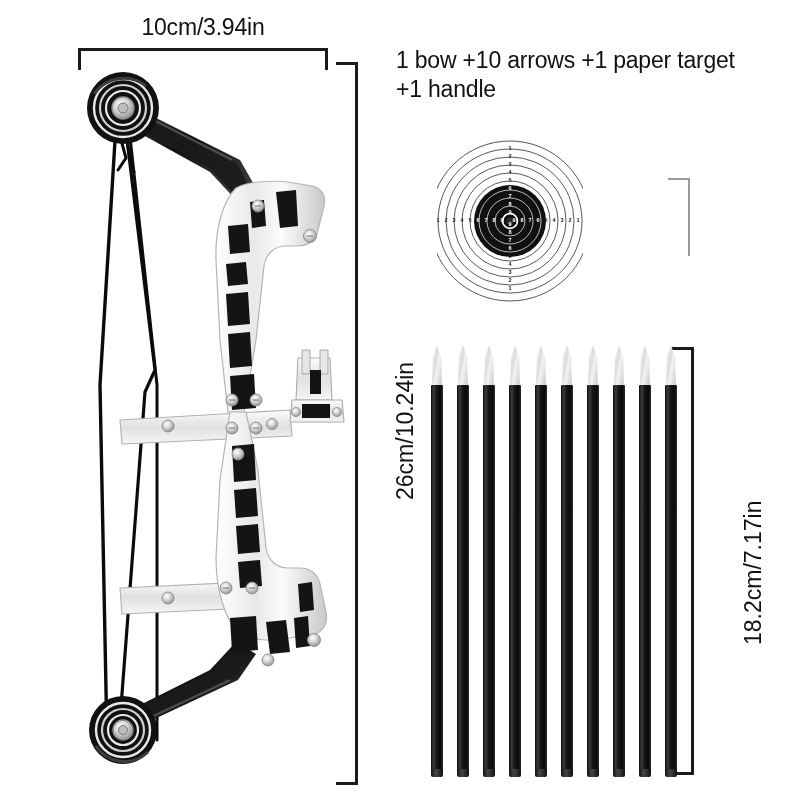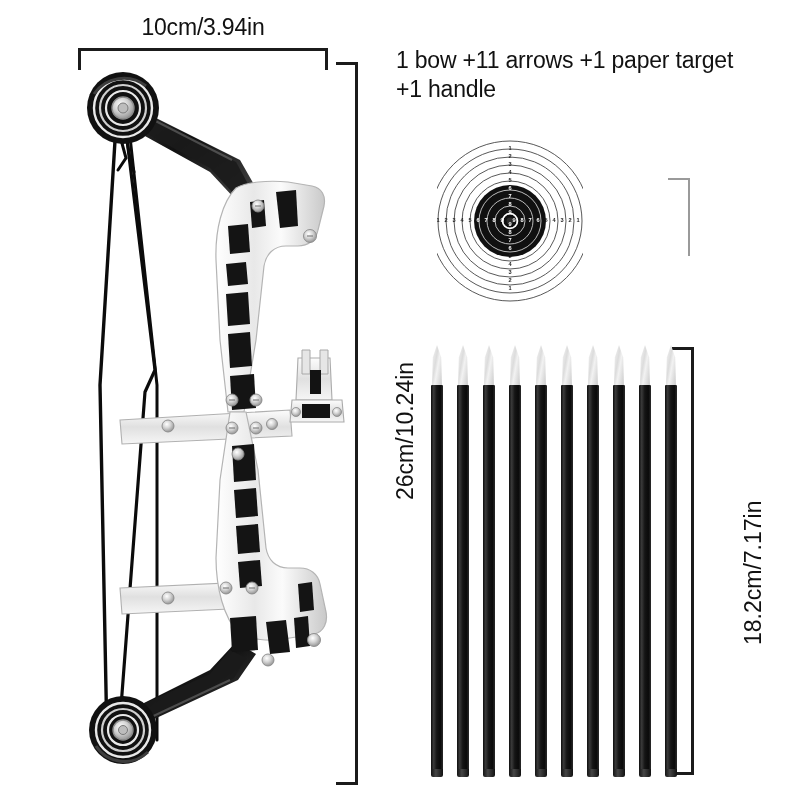--- a/index.html
+++ b/index.html
@@ -128,21 +128,21 @@
 <body>
 
 <div id="stage">
 
   <div class="dim-top">10cm/3.94in</div>
   <div class="bracket" id="bracket-top"></div>
 
   <div class="bracket" id="bracket-bow-height"></div>
   <div class="dim-vert" id="dim-right-bow">26cm/10.24in</div>
 
-  <div id="contents">1 bow +11 arrows +1 paper target +1 handle</div>
+  <div id="contents">1 bow +10 arrows +1 paper target +1 handle</div>
 
   <div class="bracket" id="bracket-target"></div>
 
   <div class="bracket" id="bracket-arrow-height"></div>
   <div class="dim-vert" id="dim-right-arrow">18.2cm/7.17in</div>
 
   <div id="target-wrap">
     <svg id="target-svg" viewBox="0 0 146 176">
       <rect x="0" y="0" width="146" height="176" fill="#ffffff"></rect>
       <g id="target-rings" fill="none" stroke="#3a3a3a" stroke-width="0.9">

